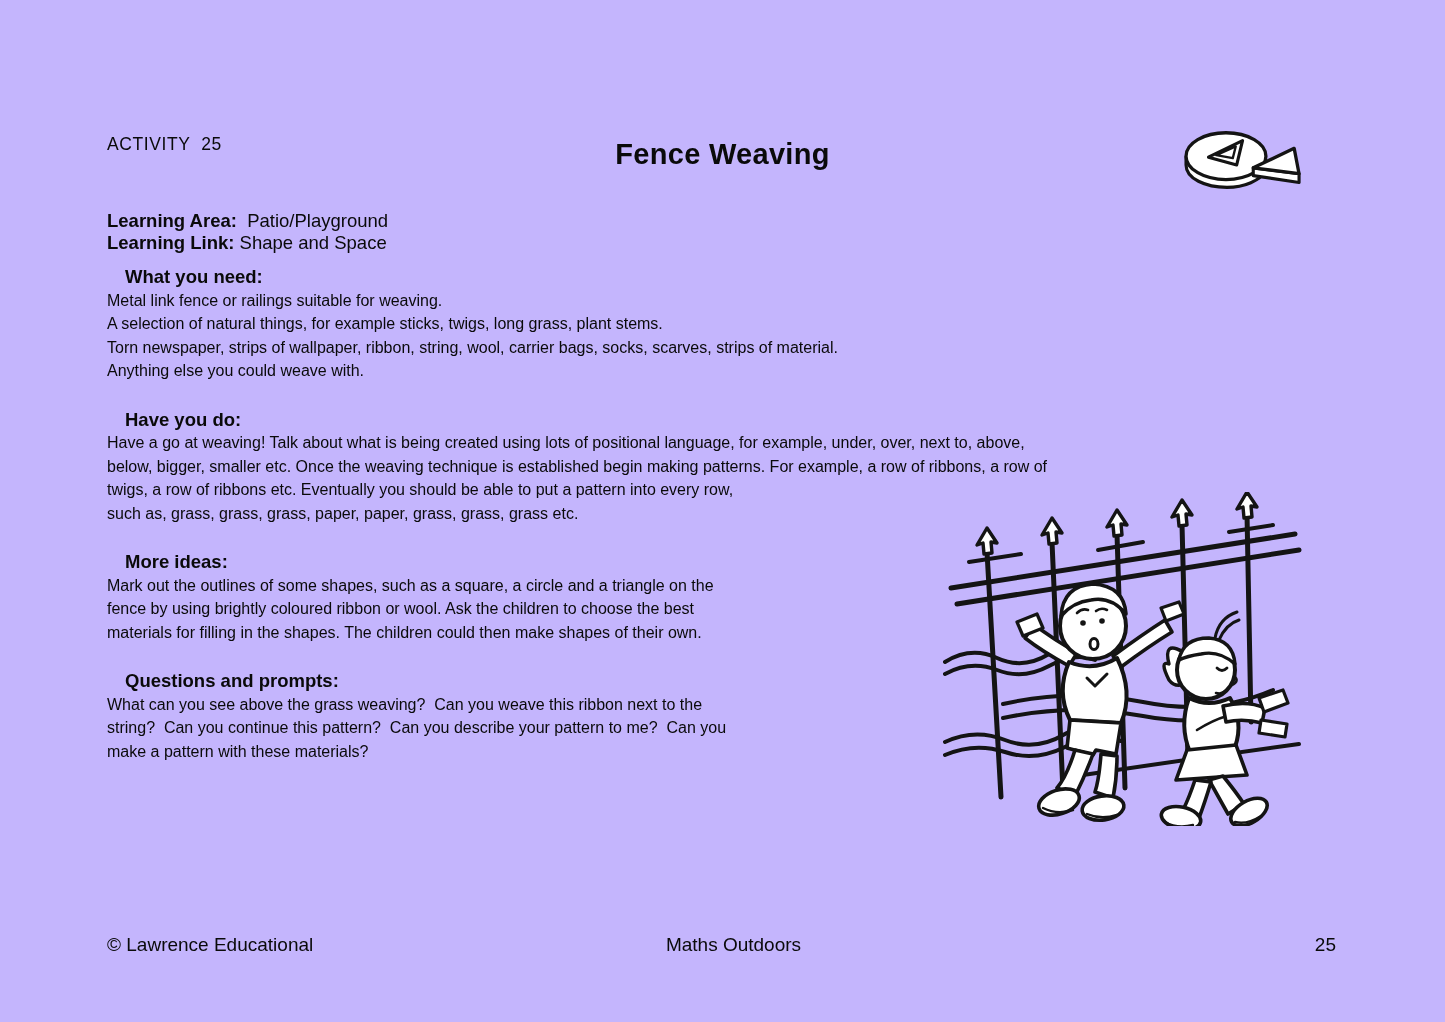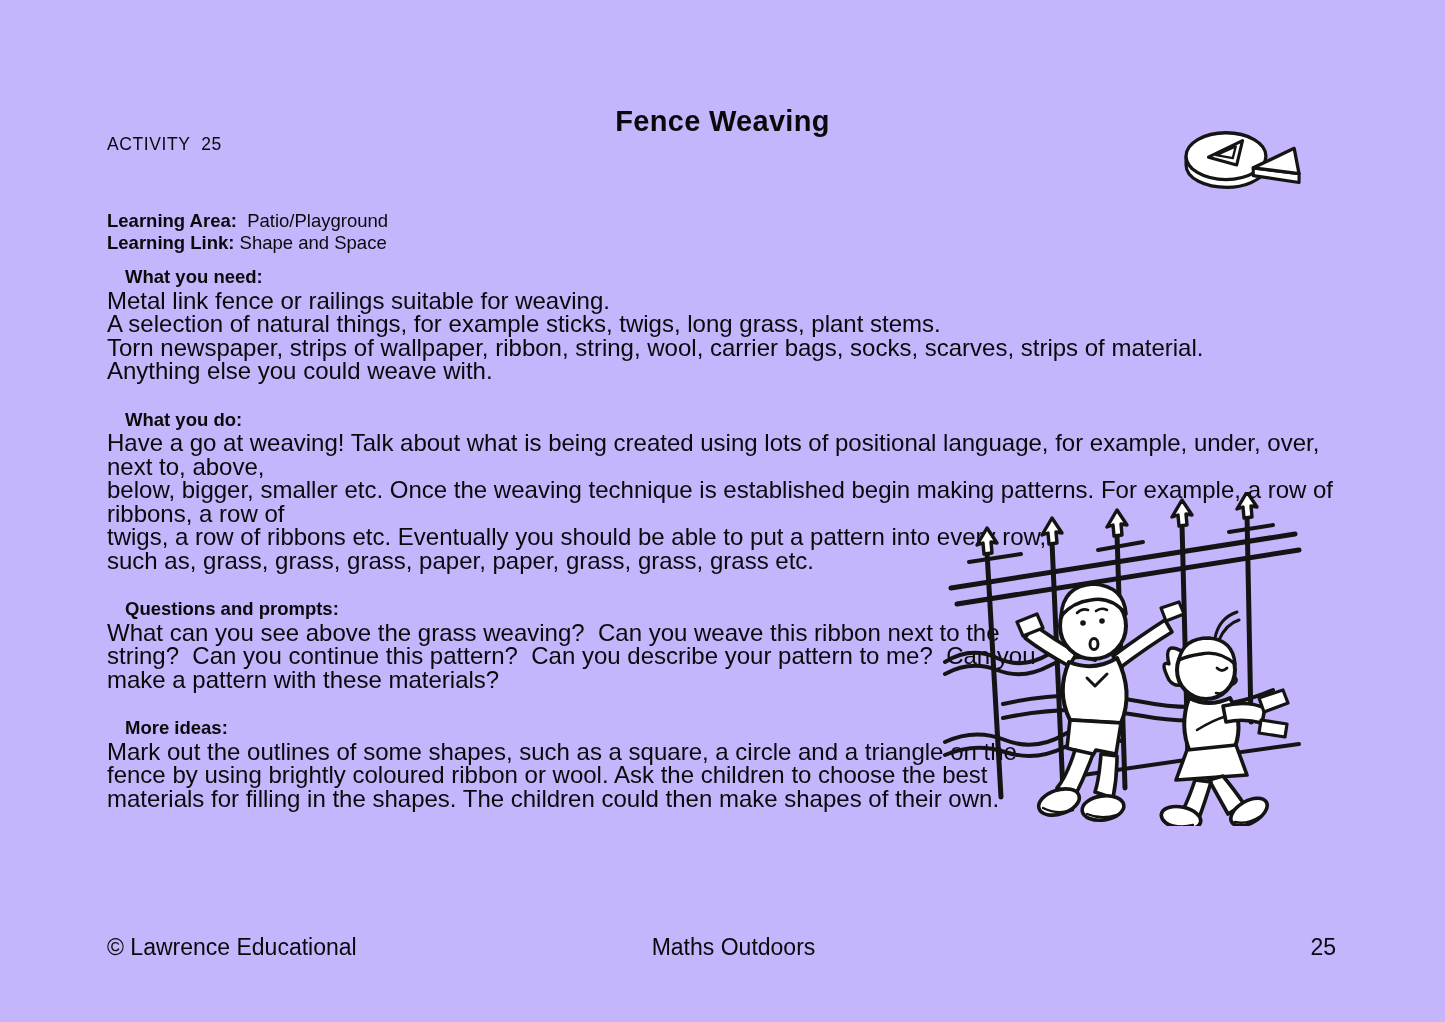--- a/index.html
+++ b/index.html
@@ -15,21 +15,21 @@
   }
   .activity-label {
     position: absolute;
     left: 107px; top: 134px;
     font-size: 17.5px;
     letter-spacing: 0.6px;
     white-space: pre;
   }
   .page-title {
     position: absolute;
-    left: 0; right: 0; top: 105px;
+    left: 0; right: 0; top: 138px;
     text-align: center;
     font-size: 29px;
     font-weight: bold;
     letter-spacing: 0.3px;
   }
   .learning-link-icon {
     position: absolute;
     left: 1178px; top: 124px;
     width: 132px; height: 76px;
   }
@@ -47,37 +47,37 @@
     width: 1260px;
   }
   .section + .section { margin-top: 25px; }
   .section h3 {
     font-size: 18.5px;
     font-weight: bold;
     line-height: 23.5px;
     margin-left: 18px;
   }
   .section p {
-    font-size: 24px;
+    font-size: 16px;
     line-height: 23.5px;
     white-space: pre-wrap;
   }
   b { font-weight: bold; }
   .illustration {
     position: absolute;
     left: 943px; top: 492px;
     width: 366px; height: 334px;
   }
   .footer {
     position: absolute;
     left: 107px; right: 109px; top: 934px;
     display: grid;
     grid-template-columns: 1fr auto 1fr;
     align-items: baseline;
-    font-size: 23px;
+    font-size: 19px;
   }
   .footer .center { text-align: left; transform: translateX(12px); }
   .footer .right { text-align: right; }
   svg .ln { fill: none; stroke: #141414; stroke-linecap: round; stroke-linejoin: round; }
   svg .fw { fill: #ffffff; stroke: #141414; stroke-linejoin: round; }
 </style>
 </head>
 <body>
 
 <div class="page">
@@ -115,37 +115,37 @@
 
   <div class="content">
     <div class="section">
       <h3>What you need:</h3>
       <p>Metal link fence or railings suitable for weaving.
 A selection of natural things, for example sticks, twigs, long grass, plant stems.
 Torn newspaper, strips of wallpaper, ribbon, string, wool, carrier bags, socks, scarves, strips of material.
 Anything else you could weave with.</p>
     </div>
     <div class="section">
-      <h3>What you do:</h3>
+      <h3>Have you do:</h3>
       <p>Have a go at weaving! Talk about what is being created using lots of positional language, for example, under, over, next to, above,
 below, bigger, smaller etc. Once the weaving technique is established begin making patterns. For example, a row of ribbons, a row of
 twigs, a row of ribbons etc. Eventually you should be able to put a pattern into every row,
 such as, grass, grass, grass, paper, paper, grass, grass, grass etc.</p>
     </div>
     <div class="section">
+      <h3>More ideas:</h3>
+      <p>Mark out the outlines of some shapes, such as a square, a circle and a triangle on the
+fence by using brightly coloured ribbon or wool. Ask the children to choose the best
+materials for filling in the shapes. The children could then make shapes of their own.</p>
+    </div>
+    <div class="section">
       <h3>Questions and prompts:</h3>
       <p>What can you see above the grass weaving?  Can you weave this ribbon next to the
 string?  Can you continue this pattern?  Can you describe your pattern to me?  Can you
 make a pattern with these materials?</p>
-    </div>
-    <div class="section">
-      <h3>More ideas:</h3>
-      <p>Mark out the outlines of some shapes, such as a square, a circle and a triangle on the
-fence by using brightly coloured ribbon or wool. Ask the children to choose the best
-materials for filling in the shapes. The children could then make shapes of their own.</p>
     </div>
   </div>
 
   <svg class="illustration" viewBox="0 0 366 334">
 
     <path class="ln" stroke-width="5" d="M8,96 L352,42"></path>
     <path class="ln" stroke-width="5" d="M14,112 L356,58"></path>
 
     <path class="ln" stroke-width="5" d="M44,60 L58,305"></path>
     <path class="ln" stroke-width="5" d="M109,50 L120,300"></path>

